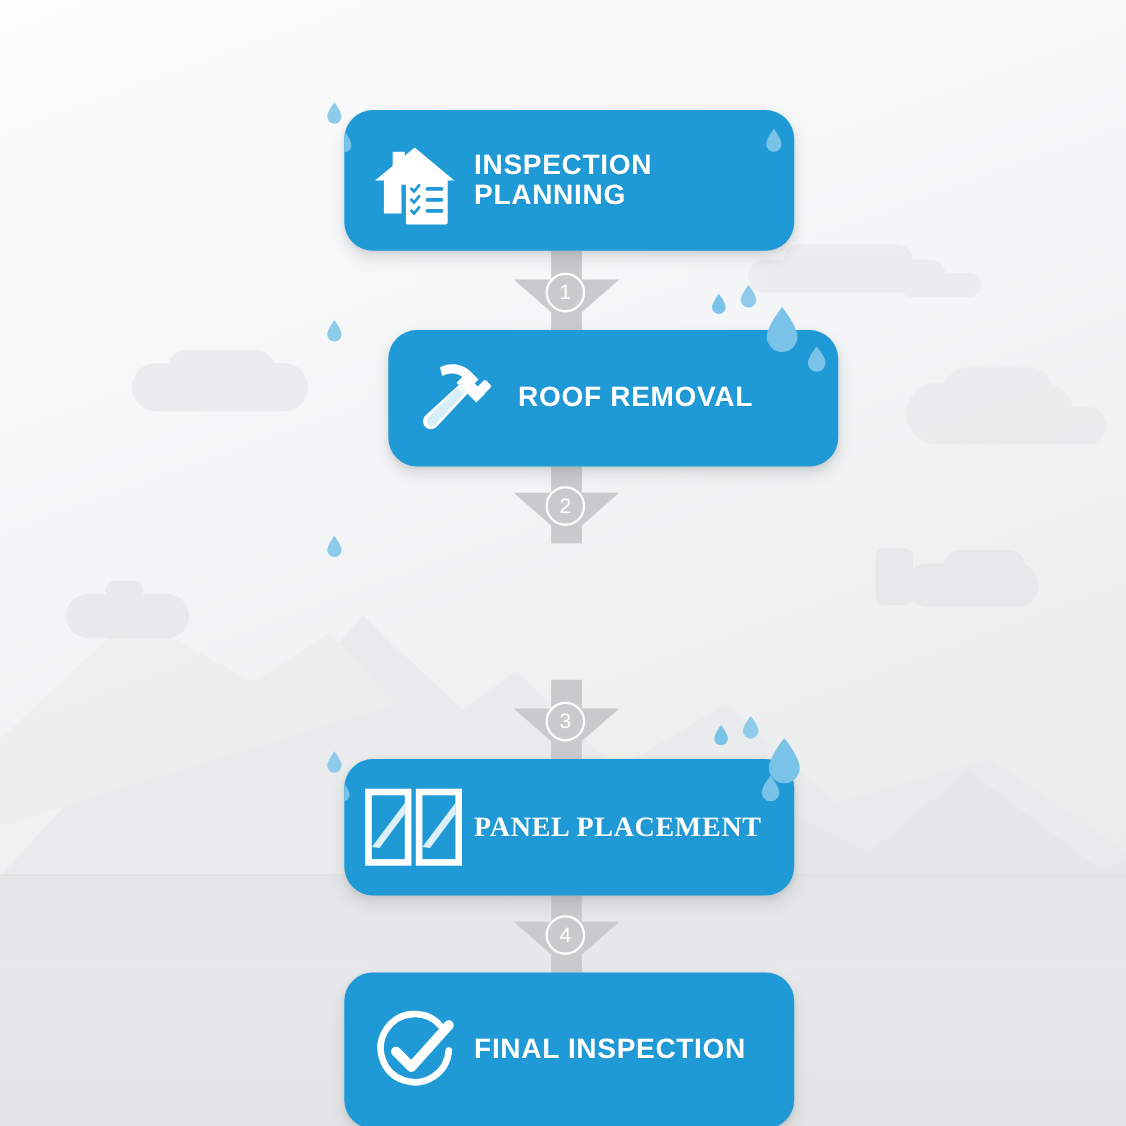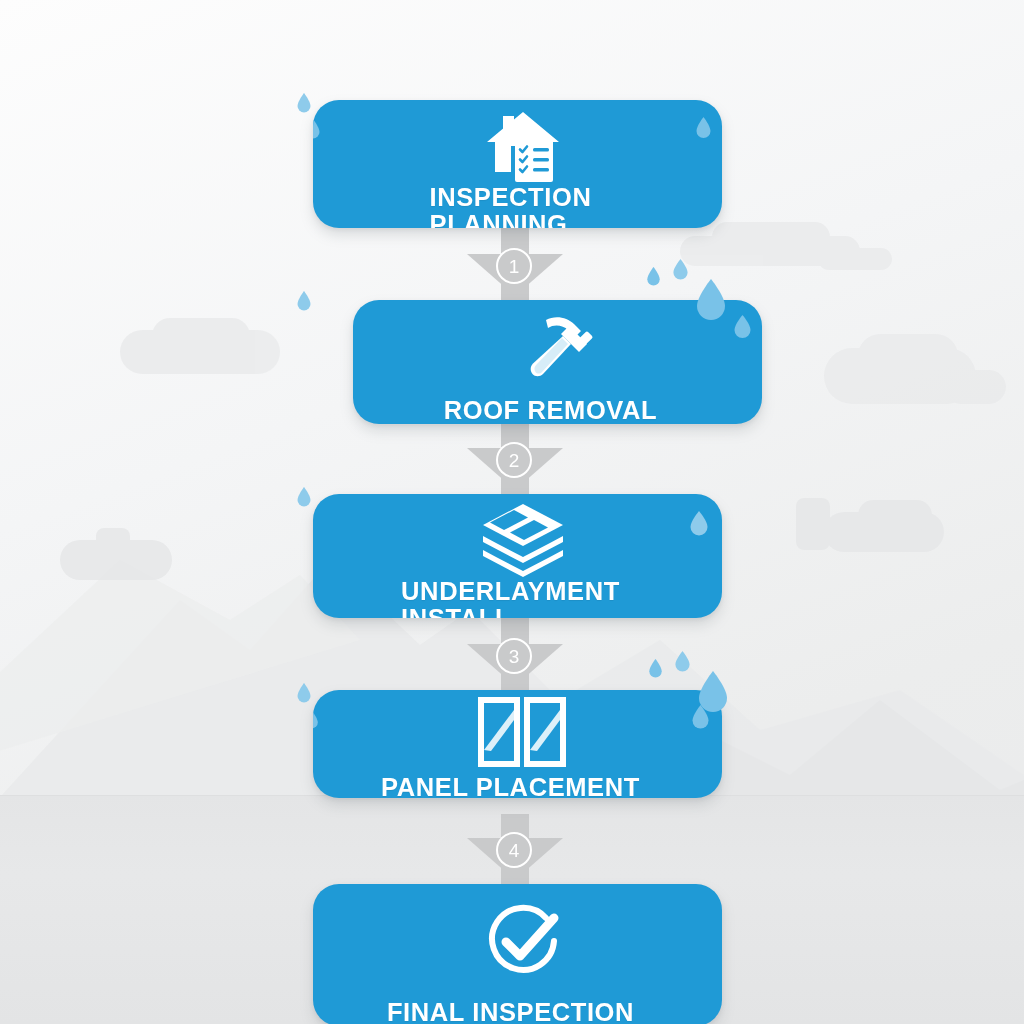--- a/index.html
+++ b/index.html
@@ -49,21 +49,20 @@
   }
 
   
   .card{
     position:absolute;left:313px;width:409px;
     background:#1f9ad6;
     border-radius:26px;
     box-shadow:0 7px 13px rgba(120,126,132,.22),0 2px 4px rgba(120,126,132,.12);
     display:flex;align-items:center;
     overflow:hidden;
-    flex-direction:column;
   }
   .card-icon{
     width:118px;min-width:118px;height:100%;
     display:flex;align-items:center;justify-content:center;
     padding-left:10px;box-sizing:border-box;
   }
   .card-icon svg{display:block;}
   .card-title{
     color:#ffffff;font-size:25.5px;font-weight:bold;
     letter-spacing:.6px;line-height:1.06;
@@ -194,45 +193,22 @@
     </div>
     <div class="card-title">ROOF REMOVAL</div>
 
     <div class="drop" style="left:380px;top:14px;">
       <svg width="19" height="26" viewBox="0 0 19 26">
           <path d="M9.5 1 C9.5 1 1.5 10.5 1.5 16 a8 8 0 0 0 16 0 C17.5 10.5 9.5 1 9.5 1 Z" fill="#79c2e8"></path>
         </svg>
     </div>
   </div>
 
-  <div class="card" style="top:494px;height:124px;">
-    <div class="card-icon">
-      <svg width="88" height="84" viewBox="0 0 88 84">
-        <g fill="#ffffff">
-          <path d="M44 10 L84 31 L44 52 L4 31 Z"></path>
-          <path d="M4 42 L18 49.5 L44 63 L70 49.5 L84 42 L84 48 L44 69 L4 48 Z"></path>
-          <path d="M4 56 L18 63.5 L44 77 L70 63.5 L84 56 L84 62 L44 83 L4 62 Z"></path>
-        </g>
-        <g fill="#1f9ad6">
-          <path d="M35 16 L49 23.5 L25 36 L11 28.5 Z"></path>
-          <path d="M55 26 L69 33.5 L45 46 L31 38.5 Z"></path>
-        </g>
-      </svg>
-    </div>
-    <div class="card-title">UNDERLAYMENT
-INSTALL</div>
-
-    <div class="drop" style="left:376px;top:16px;">
-      <svg width="20" height="28" viewBox="0 0 20 28">
-          <path d="M10 1 C10 1 1.5 11 1.5 17 a8.5 8.5 0 0 0 17 0 C18.5 11 10 1 10 1 Z" fill="#8ecbeb"></path>
-        </svg>
-    </div>
-  </div>
-
-  <div class="card" style="top:690px;height:108px;">
+
+  <div class="card" style="top:690px;height:124px;font-family:Liberation Serif, serif;">
     <div class="card-icon">
       <svg width="96" height="84" viewBox="0 0 96 84">
         <g fill="none" stroke="#ffffff" stroke-width="6">
           <rect x="6" y="10" width="36" height="64"></rect>
           <rect x="52" y="10" width="36" height="64"></rect>
         </g>
         <path d="M9 60 L39 20 L39 30 L16 61 Z" fill="#ffffff" opacity=".85"></path>
         <path d="M55 60 L85 20 L85 30 L62 61 Z" fill="#ffffff" opacity=".85"></path>
       </svg>
     </div>

